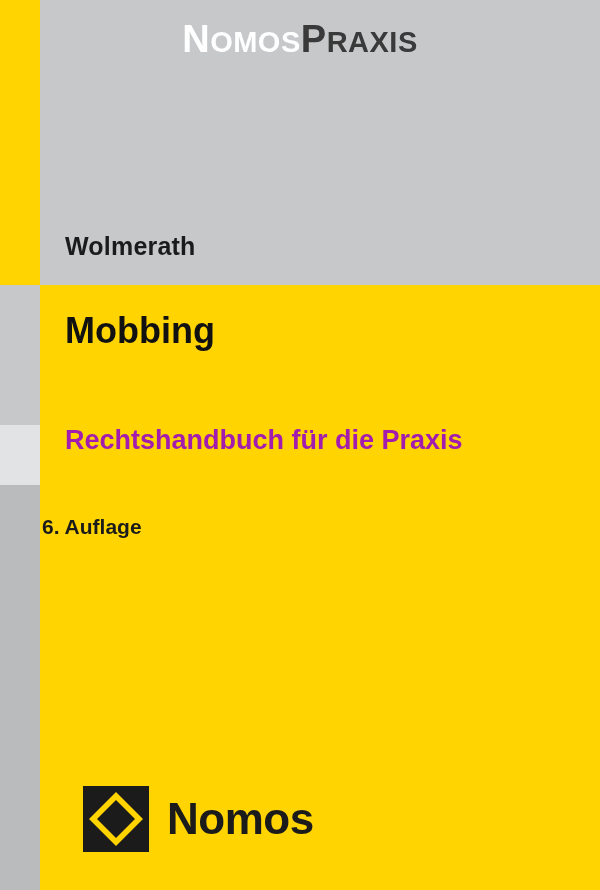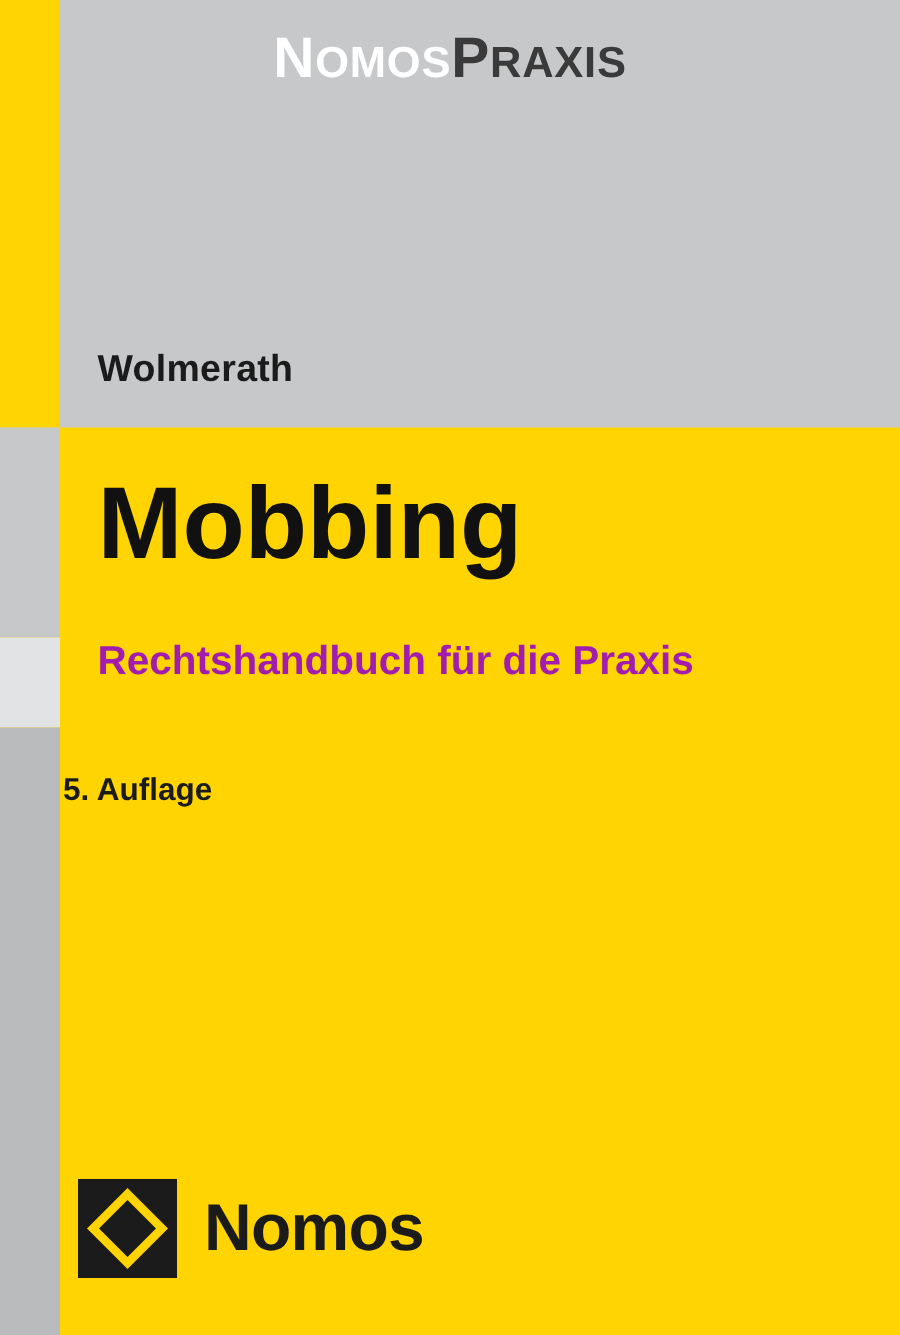--- a/index.html
+++ b/index.html
@@ -90,21 +90,21 @@
     font-size: 25px;
     font-weight: bold;
     color: #1b1b1b;
     letter-spacing: 0.2px;
   }
   
   .title {
     position: absolute;
     left: 65px;
     top: 310px;
-    font-size: 68px;
+    font-size: 36px;
     font-weight: bold;
     color: #111111;
     letter-spacing: 0px;
   }
   
   .subtitle {
     position: absolute;
     left: 65px;
     top: 425px;
     font-size: 27px;
@@ -116,21 +116,21 @@
     position: absolute;
     left: 42px;
     top: 515px;
     font-size: 21px;
     font-weight: bold;
     color: #1b1b1b;
   }
   
   .publisher {
     position: absolute;
-    left: 52px;
+    left: 83px;
     bottom: 38px;
     display: flex;
     align-items: center;
     gap: 18px;
   }
   .publisher-mark {
     width: 66px;
     height: 66px;
     position: relative;
     flex: none;
@@ -153,21 +153,21 @@
   <div class="left-grey-2"></div>
   <div class="left-grey-3"></div>
 
   <div class="series-logo">
     <span class="series-nomos"><span class="small-caps-big">N</span><span class="small-caps-small">OMOS</span></span><span class="series-praxis"><span class="small-caps-big">P</span><span class="small-caps-small">RAXIS</span></span>
   </div>
 
   <div class="author">Wolmerath</div>
   <div class="title">Mobbing</div>
   <div class="subtitle">Rechtshandbuch für die Praxis</div>
-  <div class="edition">5. Auflage</div>
+  <div class="edition">6. Auflage</div>
 
   <div class="publisher">
     <span class="publisher-mark">
       <svg width="66" height="66" viewBox="0 0 66 66" xmlns="http://www.w3.org/2000/svg">
         <rect x="0" y="0" width="66" height="66" fill="#1b1b1b"></rect>
         <polygon points="33,6 60,33 33,60 6,33" fill="#ffd400"></polygon>
         <polygon points="33,14 52,33 33,52 14,33" fill="#1b1b1b"></polygon>
       </svg>
     </span>
     <span class="publisher-name">Nomos</span>

